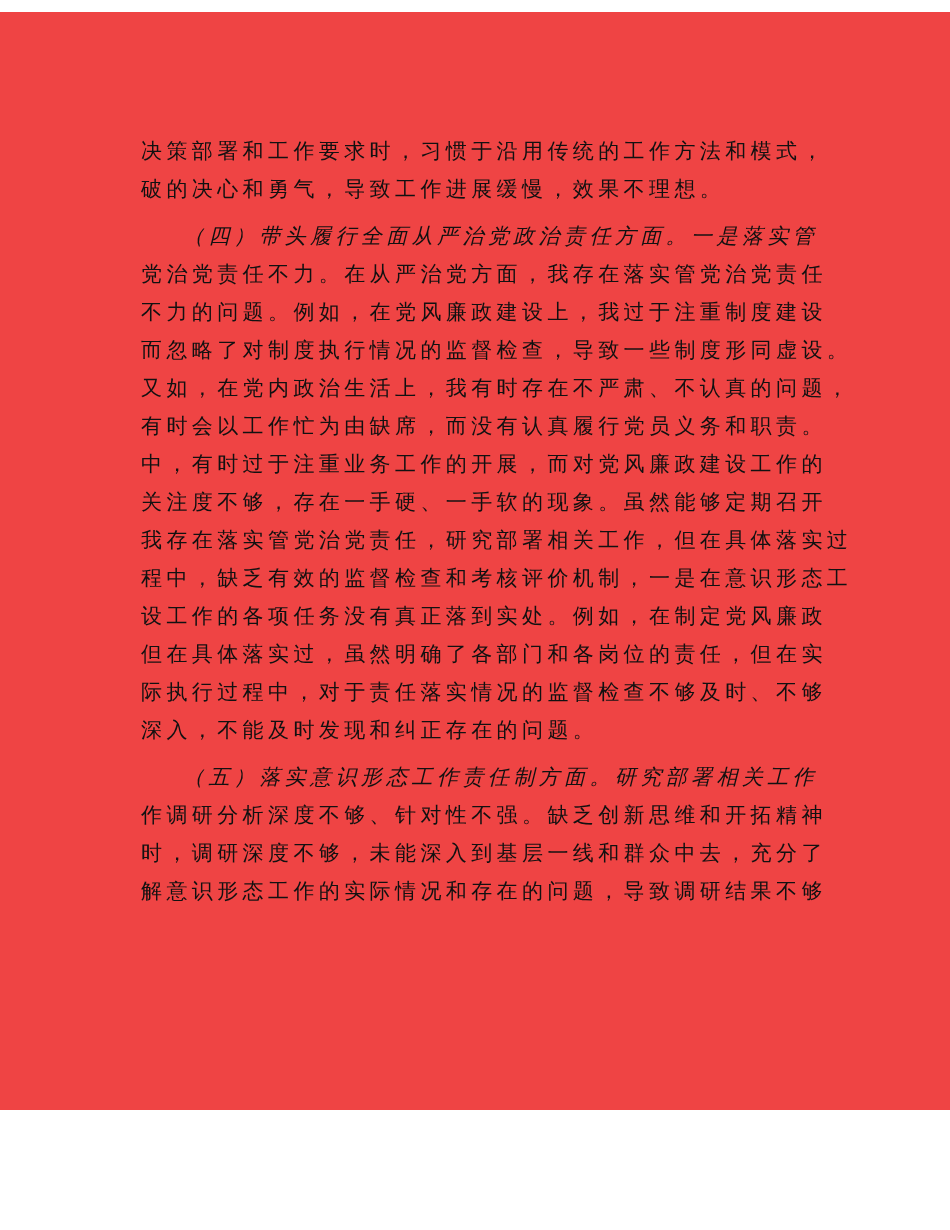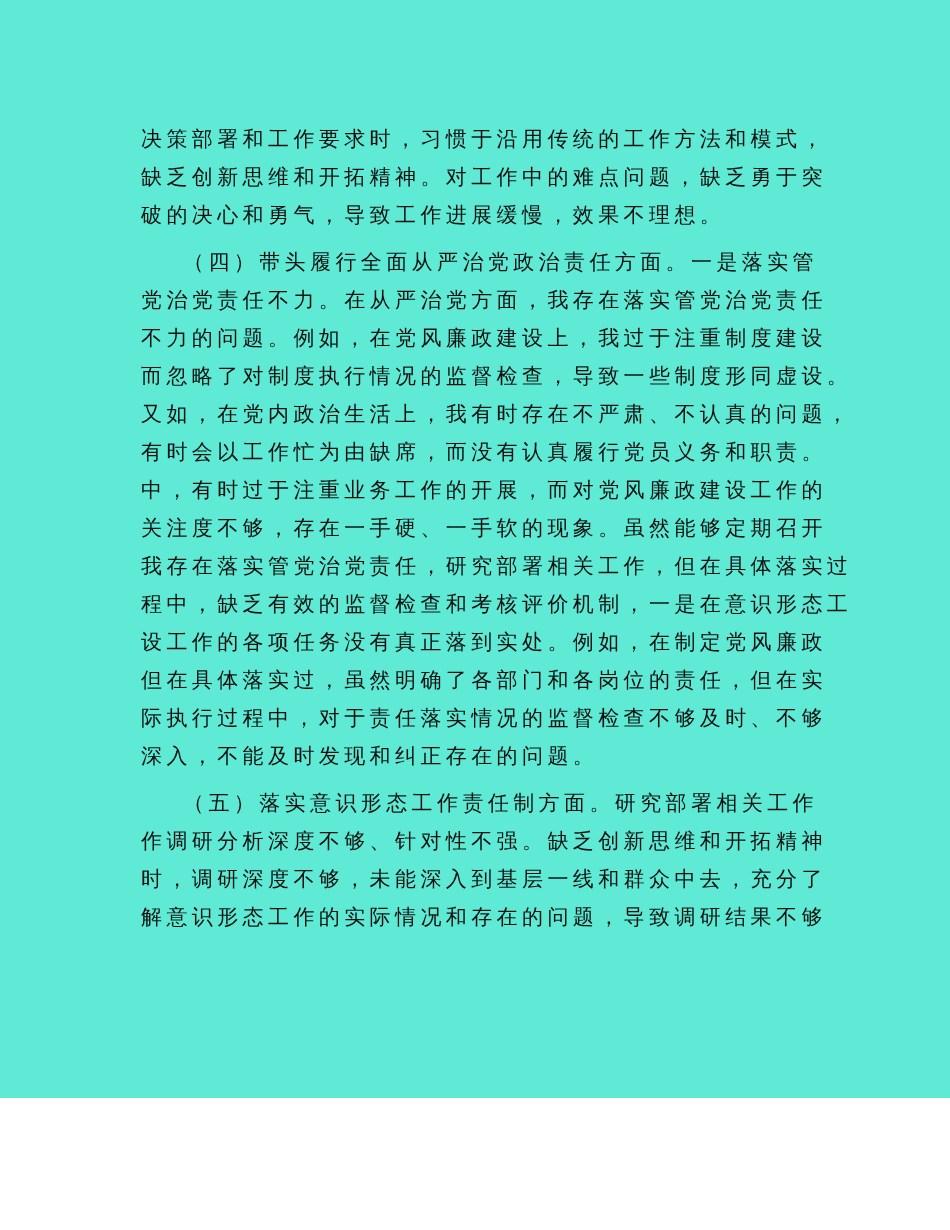--- a/index.html
+++ b/index.html
@@ -9,24 +9,24 @@
   }
   body {
     width: 950px;
     height: 1230px;
     position: relative;
     overflow: hidden;
   }
   .page {
     position: absolute;
     left: 0;
-    top: 0;
+    top: 12px;
     width: 950px;
     height: 1098px;
-    background: #5eead4;
+    background: #ef4444;
   }
   .content {
     position: absolute;
     left: 141px;
     top: 120px;
     width: 672px;
   }
   .para {
     margin: 0;
     padding: 0;
@@ -46,31 +46,31 @@
     display: block;
     white-space: nowrap;
     height: 38px;
     text-align-last: justify;
   }
   .line.last {
     text-align-last: left;
   }
   .indent {
     padding-left: 42px;
+    font-style: italic;
   }
 </style>
 </head>
 <body>
 
 <div class="page">
   <div class="content">
 
     <p class="para">
       <span class="line">决策部署和工作要求时，习惯于沿用传统的工作方法和模式，</span>
-      <span class="line">缺乏创新思维和开拓精神。对工作中的难点问题，缺乏勇于突</span>
       <span class="line last">破的决心和勇气，导致工作进展缓慢，效果不理想。</span>
     </p>
 
     <p class="para">
       <span class="line indent">（四）带头履行全面从严治党政治责任方面。一是落实管</span>
       <span class="line">党治党责任不力。在从严治党方面，我存在落实管党治党责任</span>
       <span class="line">不力的问题。例如，在党风廉政建设上，我过于注重制度建设</span>
       <span class="line">而忽略了对制度执行情况的监督检查，导致一些制度形同虚设。</span>
       <span class="line">又如，在党内政治生活上，我有时存在不严肃、不认真的问题，</span>
       <span class="line last">有时会以工作忙为由缺席，而没有认真履行党员义务和职责。</span>

